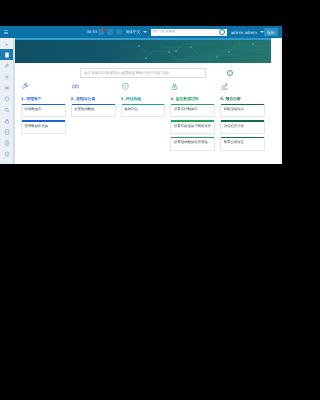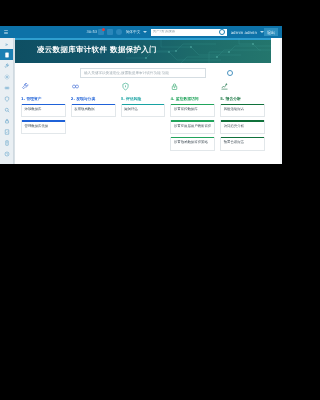--- a/index.html
+++ b/index.html
@@ -165,21 +165,20 @@
             <circle cx="25" cy="20" r=".9"></circle>
               <circle cx="55" cy="13" r=".9"></circle>
             <circle cx="48" cy="14" r=".9"></circle>
               <circle cx="70" cy="9" r=".9"></circle>
             <circle cx="108" cy="14" r=".9"></circle>
               <circle cx="96" cy="19" r=".9"></circle>
             <circle cx="132" cy="6" r=".9"></circle>
               <circle cx="18" cy="8" r=".9"></circle>
           </g>
         </svg>
-        <h1>凌云数据库审计软件 数据保护入门</h1>
       </div>
 
       <div class="srch-wrap">
         <div class="srch">
           <span>输入关键字以快速定位,搜索数据库审计软件功能 功能</span>
           <span class="mag2"></span>
         </div>
       </div>
 
       <div class="cols" id="cols">

